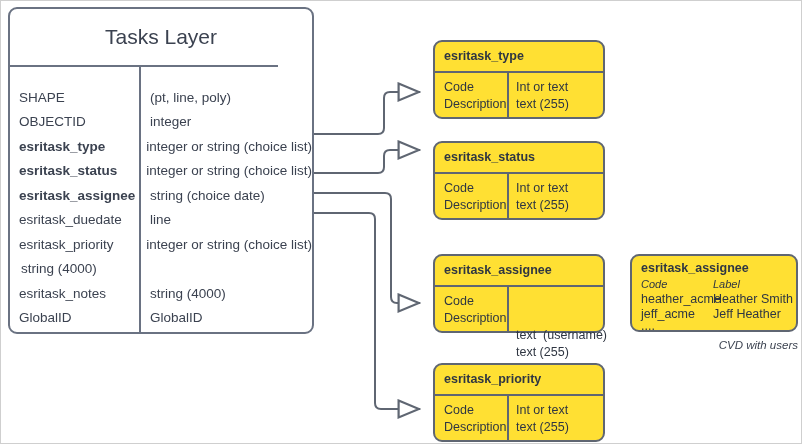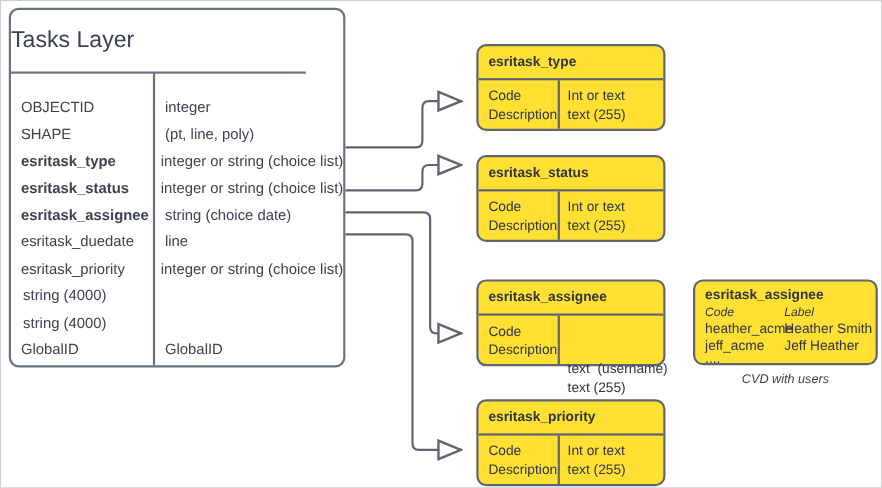--- a/index.html
+++ b/index.html
@@ -31,21 +31,21 @@
     background: #ffffff;
     box-sizing: border-box;
   }
   #tasks-title {
     position: absolute;
     left: 0;
     top: 0;
     width: 100%;
     height: 56px;
     line-height: 56px;
-    text-align: left;
+    text-align: center;
     font-size: 21px;
     color: #3b4250;
   }
   #tasks-header-rule {
     position: absolute;
     left: 0;
     top: 56px;
     width: 268px;
     height: 2px;
     background: #6a7282;
@@ -149,21 +149,21 @@
     color: #2f3642;
   }
   .cvd-row.hdr { font-style: italic; font-size: 11px; }
   .cvd-c1 { width: 72px; white-space: nowrap; }
   .cvd-c2 { white-space: nowrap; }
   #cvd-caption {
     position: absolute;
     left: 629px;
     top: 338px;
     width: 168px;
-    text-align: center;
+    text-align: right;
     font-size: 11.5px;
     font-style: italic;
     color: #3b4250;
   }
 
   
   #connectors {
     position: absolute;
     left: 0; top: 0;
     width: 802px; height: 444px;
@@ -192,30 +192,30 @@
   </svg>
 
   <div id="tasks-layer">
     <div id="tasks-title">Tasks Layer</div>
     <div id="tasks-header-rule"></div>
     <div id="tasks-col-divider"></div>
 
     <div id="field-rows">
 
       <div class="field-row">
+        <div class="field-name">SHAPE</div>
+        <div class="field-type">(pt, line, poly)</div>
+      </div>
+
+      <div class="field-row">
         <div class="field-name">OBJECTID</div>
         <div class="field-type">integer</div>
       </div>
 
       <div class="field-row">
-        <div class="field-name">SHAPE</div>
-        <div class="field-type">(pt, line, poly)</div>
-      </div>
-
-      <div class="field-row">
         <div class="field-name bold">esritask_type</div>
         <div class="field-type">integer or string (choice list)</div>
       </div>
 
       <div class="field-row">
         <div class="field-name bold">esritask_status</div>
         <div class="field-type">integer or string (choice list)</div>
       </div>
 
       <div class="field-row">
@@ -231,20 +231,21 @@
       <div class="field-row">
         <div class="field-name">esritask_priority</div>
         <div class="field-type">integer or string (choice list)</div>
       </div>
 
       <div class="field-row">
         <div class="field-type">string (4000)</div>
       </div>
 
       <div class="field-row">
+        <div class="field-name">esritask_notes</div>
         <div class="field-type">string (4000)</div>
       </div>
 
       <div class="field-row">
         <div class="field-name">GlobalID</div>
         <div class="field-type">GlobalID</div>
       </div>
 
     </div>
   </div>

